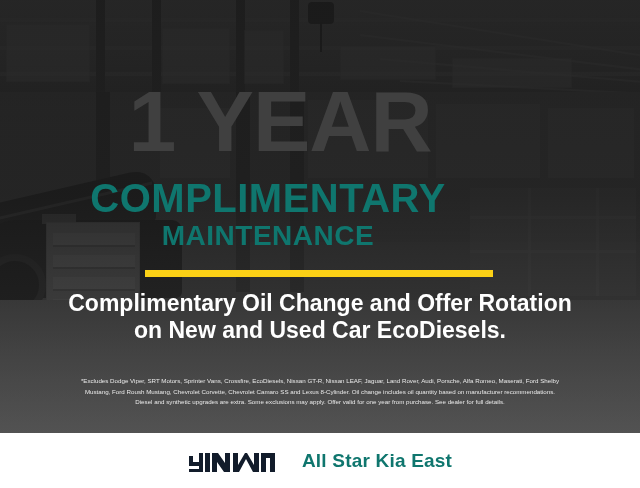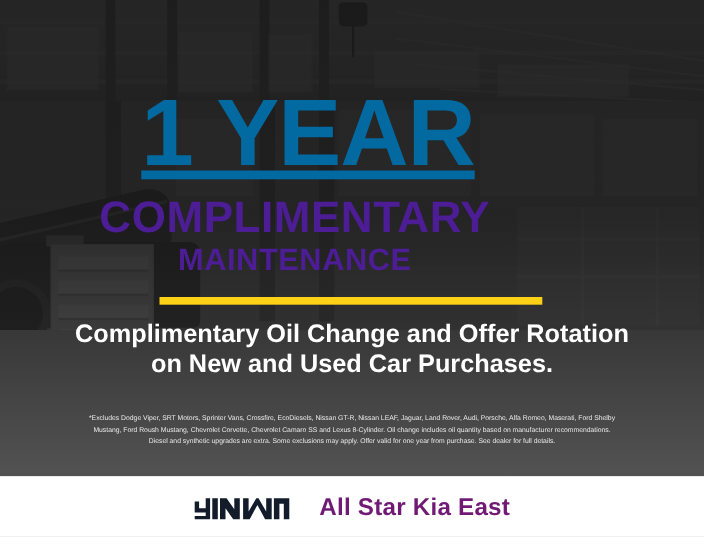--- a/index.html
+++ b/index.html
@@ -129,33 +129,32 @@
   }
 
   
   .content {
     position:absolute; left:0; top:0; width:640px; height:433px;
     text-align:center;
   }
 
   .headline-year {
     position:absolute; left:0; top:78px; width:560px;
-    color:#0369a1;
+    color:#404040;
     font-size:86px;
     font-weight:bold;
     letter-spacing:-1px;
     line-height:86px;
     white-space:nowrap;
-    text-decoration:underline;
   }
 
   .headline-sub1,
   .headline-sub2 {
     position:absolute; left:0; width:536px;
-    color:#4c1d95;
+    color:#0f766e;
     font-weight:bold;
     line-height:1;
     white-space:nowrap;
   }
   .headline-sub1 { top:178px; font-size:40px; letter-spacing:.5px; }
   .headline-sub2 { top:222px; font-size:28px; letter-spacing:.5px; }
 
   .divider {
     position:absolute; left:145px; top:270px;
     width:348px; height:7px;
@@ -185,22 +184,22 @@
     position:absolute; left:0; top:433px;
     width:640px; height:55px;
     background:#ffffff;
     display:flex;
     align-items:center;
     justify-content:center;
     gap:26px;
   }
   .kia-logo { display:block; }
   .dealer-name {
-    color:#701a75;
-    font-size:22px;
+    color:#0f766e;
+    font-size:19px;
     font-weight:bold;
     letter-spacing:.2px;
     white-space:nowrap;
   }
 </style>
 </head>
 <body>
 
 <div class="banner">
 
@@ -275,21 +274,21 @@
     <div class="headline-year">1 YEAR</div>
 
     <div class="headline-sub1">COMPLIMENTARY</div>
 
     <div class="headline-sub2">MAINTENANCE</div>
 
     <div class="divider"></div>
 
     <div class="subhead">
       <div>Complimentary Oil Change and Offer Rotation</div>
-      <div>on New and Used Car Purchases.</div>
+      <div>on New and Used Car EcoDiesels.</div>
     </div>
 
     <div class="disclaimer">
       <div>*Excludes Dodge Viper, SRT Motors, Sprinter Vans, Crossfire, EcoDiesels, Nissan GT-R, Nissan LEAF, Jaguar, Land Rover, Audi, Porsche, Alfa Romeo, Maserati, Ford Shelby</div>
       <div>Mustang, Ford Roush Mustang, Chevrolet Corvette, Chevrolet Camaro SS and Lexus 8-Cylinder. Oil change includes oil quantity based on manufacturer recommendations.</div>
       <div>Diesel and synthetic upgrades are extra. Some exclusions may apply. Offer valid for one year from purchase. See dealer for full details.</div>
     </div>
   </div>
 
   <div class="footer">

